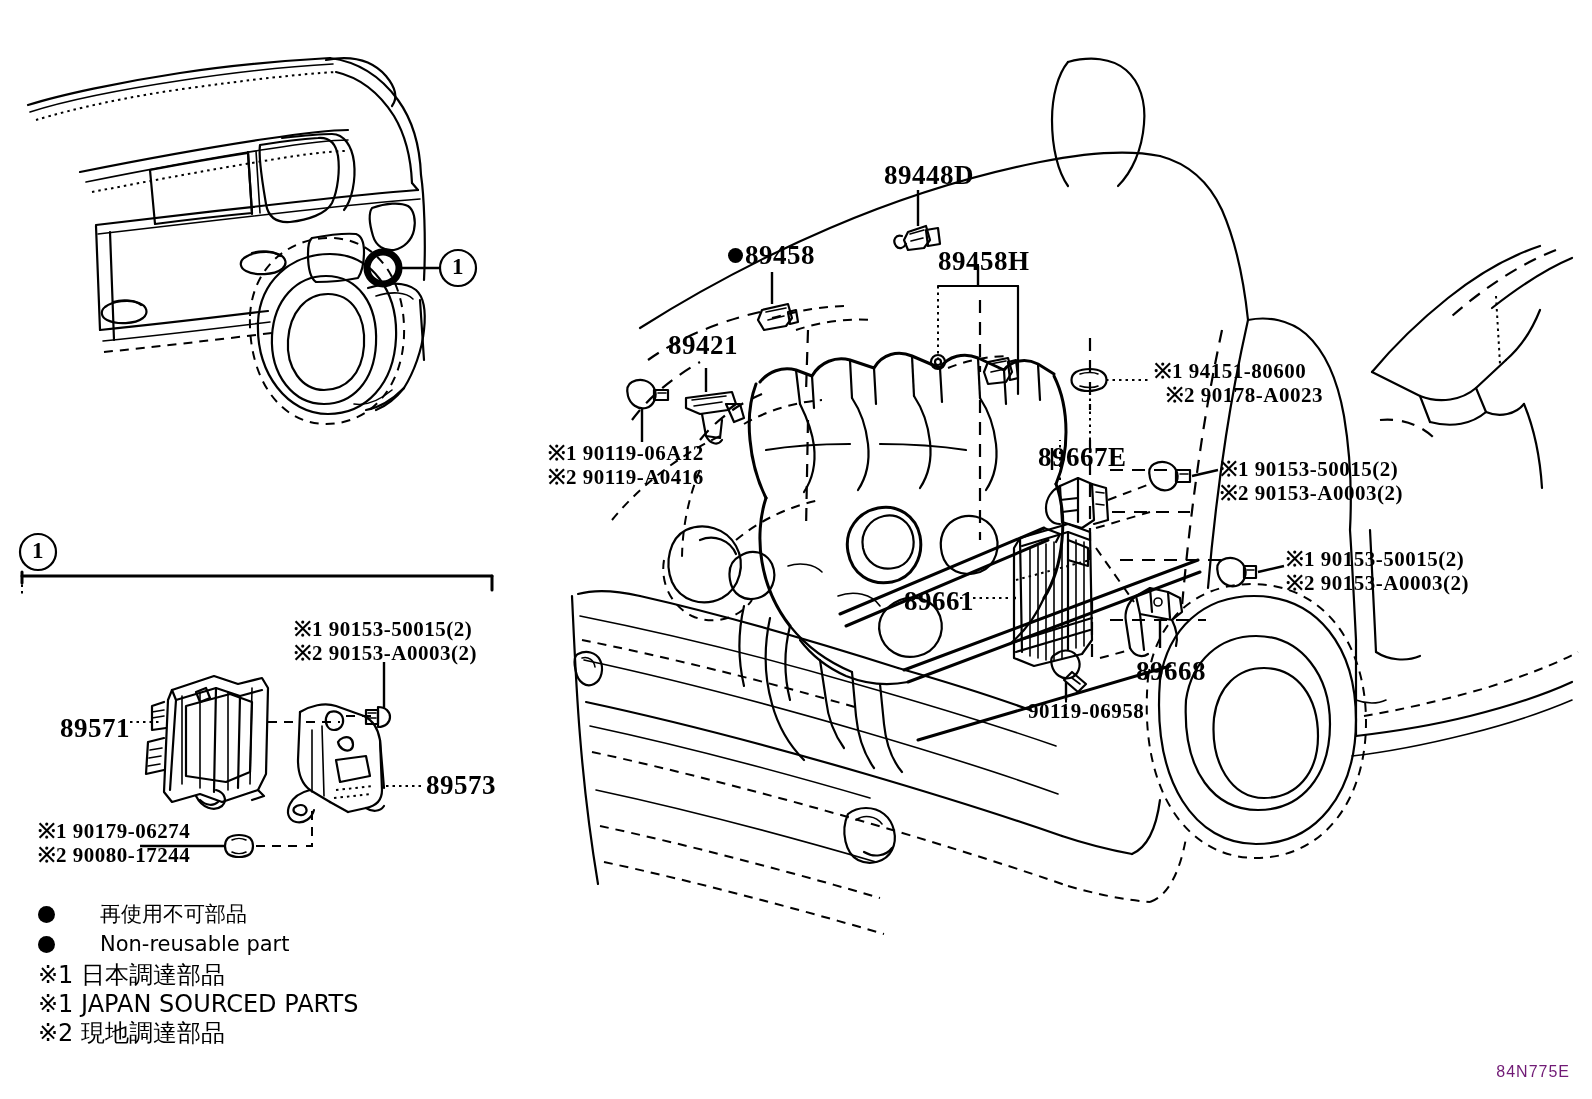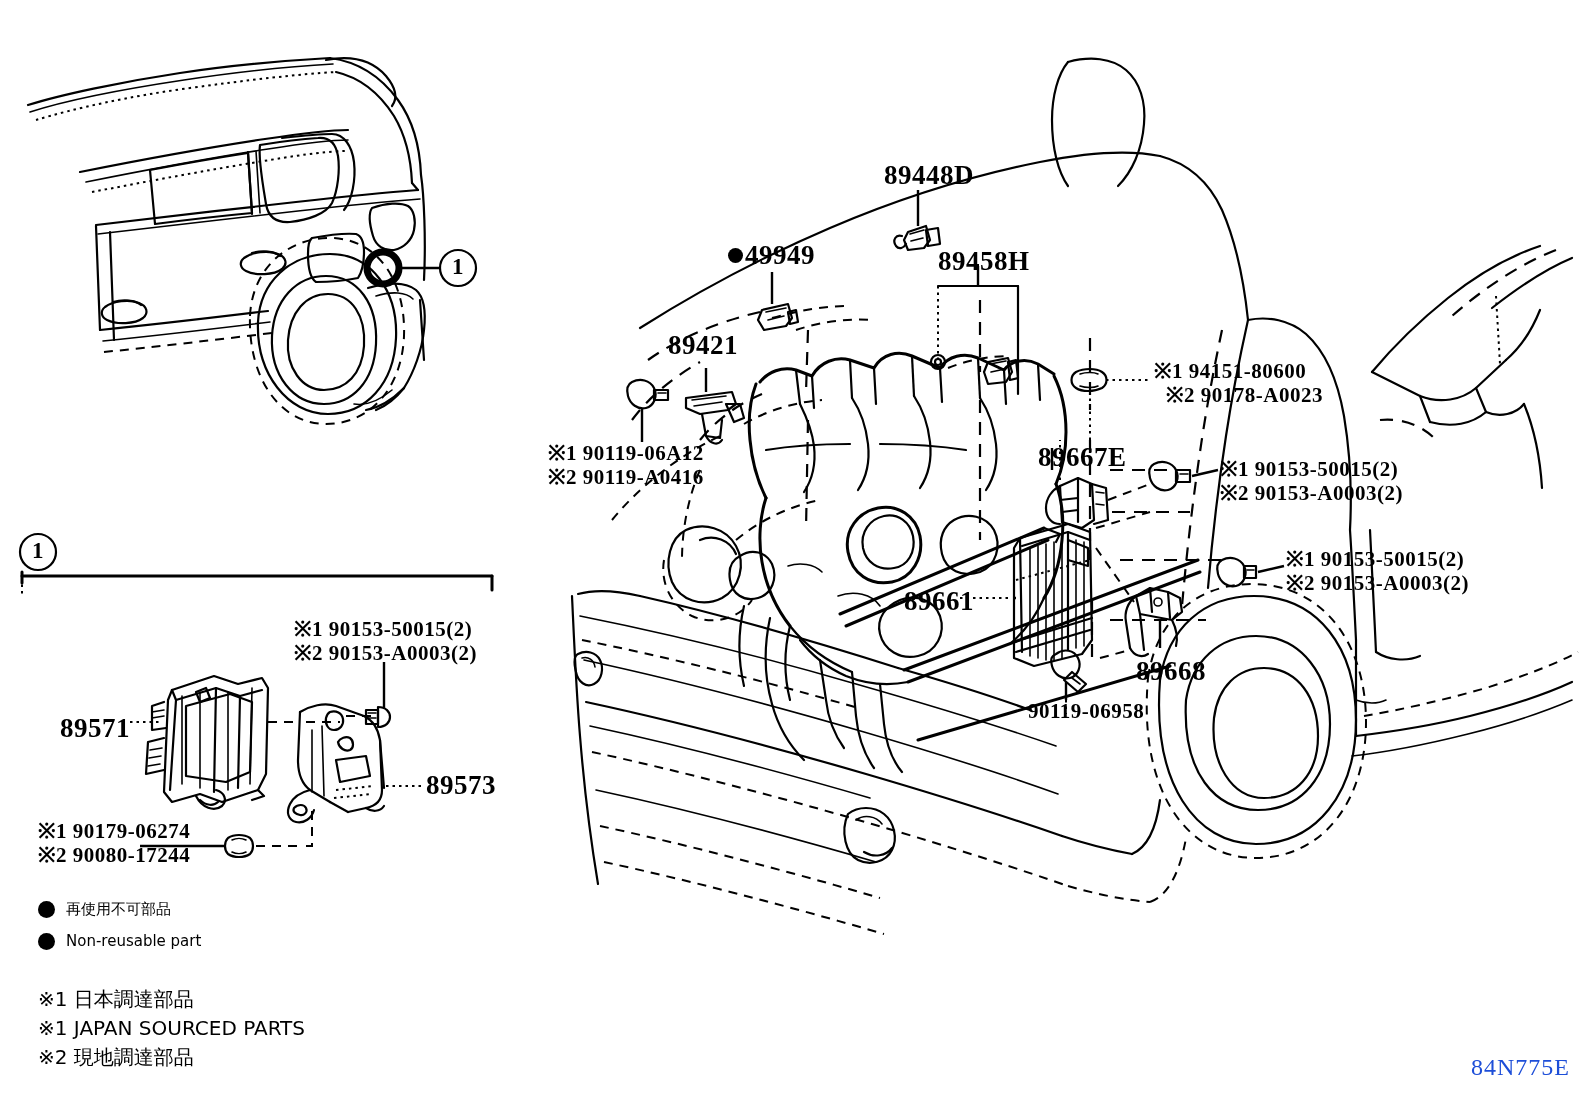--- a/index.html
+++ b/index.html
@@ -35,37 +35,37 @@
   }
   .pn-sm {
     font-size: 21px;
     line-height: 27px;
   }
   .legend-text {
     position: absolute;
     white-space: pre;
     color: #000;
     font-family: "DejaVu Sans", sans-serif;
-    font-size: 20px;
+    font-size: 24px;
     line-height: 29px;
     font-weight: 400;
-    margin-top: 24px;
   }
   .legend-jp {
     font-family: "DejaVu Sans", sans-serif;
-    font-size: 15px;
+    font-size: 21px;
+    margin-left: 34px;
   }
   .dwg-code {
     position: absolute;
     right: 22px;
     bottom: 18px;
-    font-family: Liberation Serif, serif;
-    font-size: 24px;
+    font-family: Liberation Sans, sans-serif;
+    font-size: 16px;
     letter-spacing: 1px;
-    color: #1d4ed8;
+    color: #701a75;
   }
   .bullet-dot {
     display: inline-block;
     width: 15px;
     height: 15px;
     border-radius: 50%;
     background: #000;
     vertical-align: 1px;
     margin-right: 2px;
   }
@@ -531,21 +531,21 @@
       <path class="dash2" d="M744,424 C768,410 796,402 822,400"></path>
       <path class="dash2" d="M948,368 C968,360 990,356 1010,356"></path>
       <path class="dash2" d="M1096,548 L1134,602"></path>
       <path class="dash2" d="M1100,658 L1130,650"></path>
 
     </g>
   </svg>
 
   <div class="lbl pn" style="left:884px; top:160px;">89448D</div>
 
-  <div class="lbl pn" style="left:728px; top:240px;"><span class="bullet-dot"></span><span>49949</span></div>
+  <div class="lbl pn" style="left:728px; top:240px;"><span class="bullet-dot"></span><span>89458</span></div>
 
   <div class="lbl pn" style="left:938px; top:246px;">89458H</div>
 
   <div class="lbl pn" style="left:668px; top:330px;">89421</div>
 
   <div class="lbl pn" style="left:1038px; top:418px;margin-top:24px;">89667E</div>
 
   <div class="lbl pn" style="left:904px; top:586px;">89661</div>
 
   <div class="lbl pn" style="left:1136px; top:656px;">89668</div>

